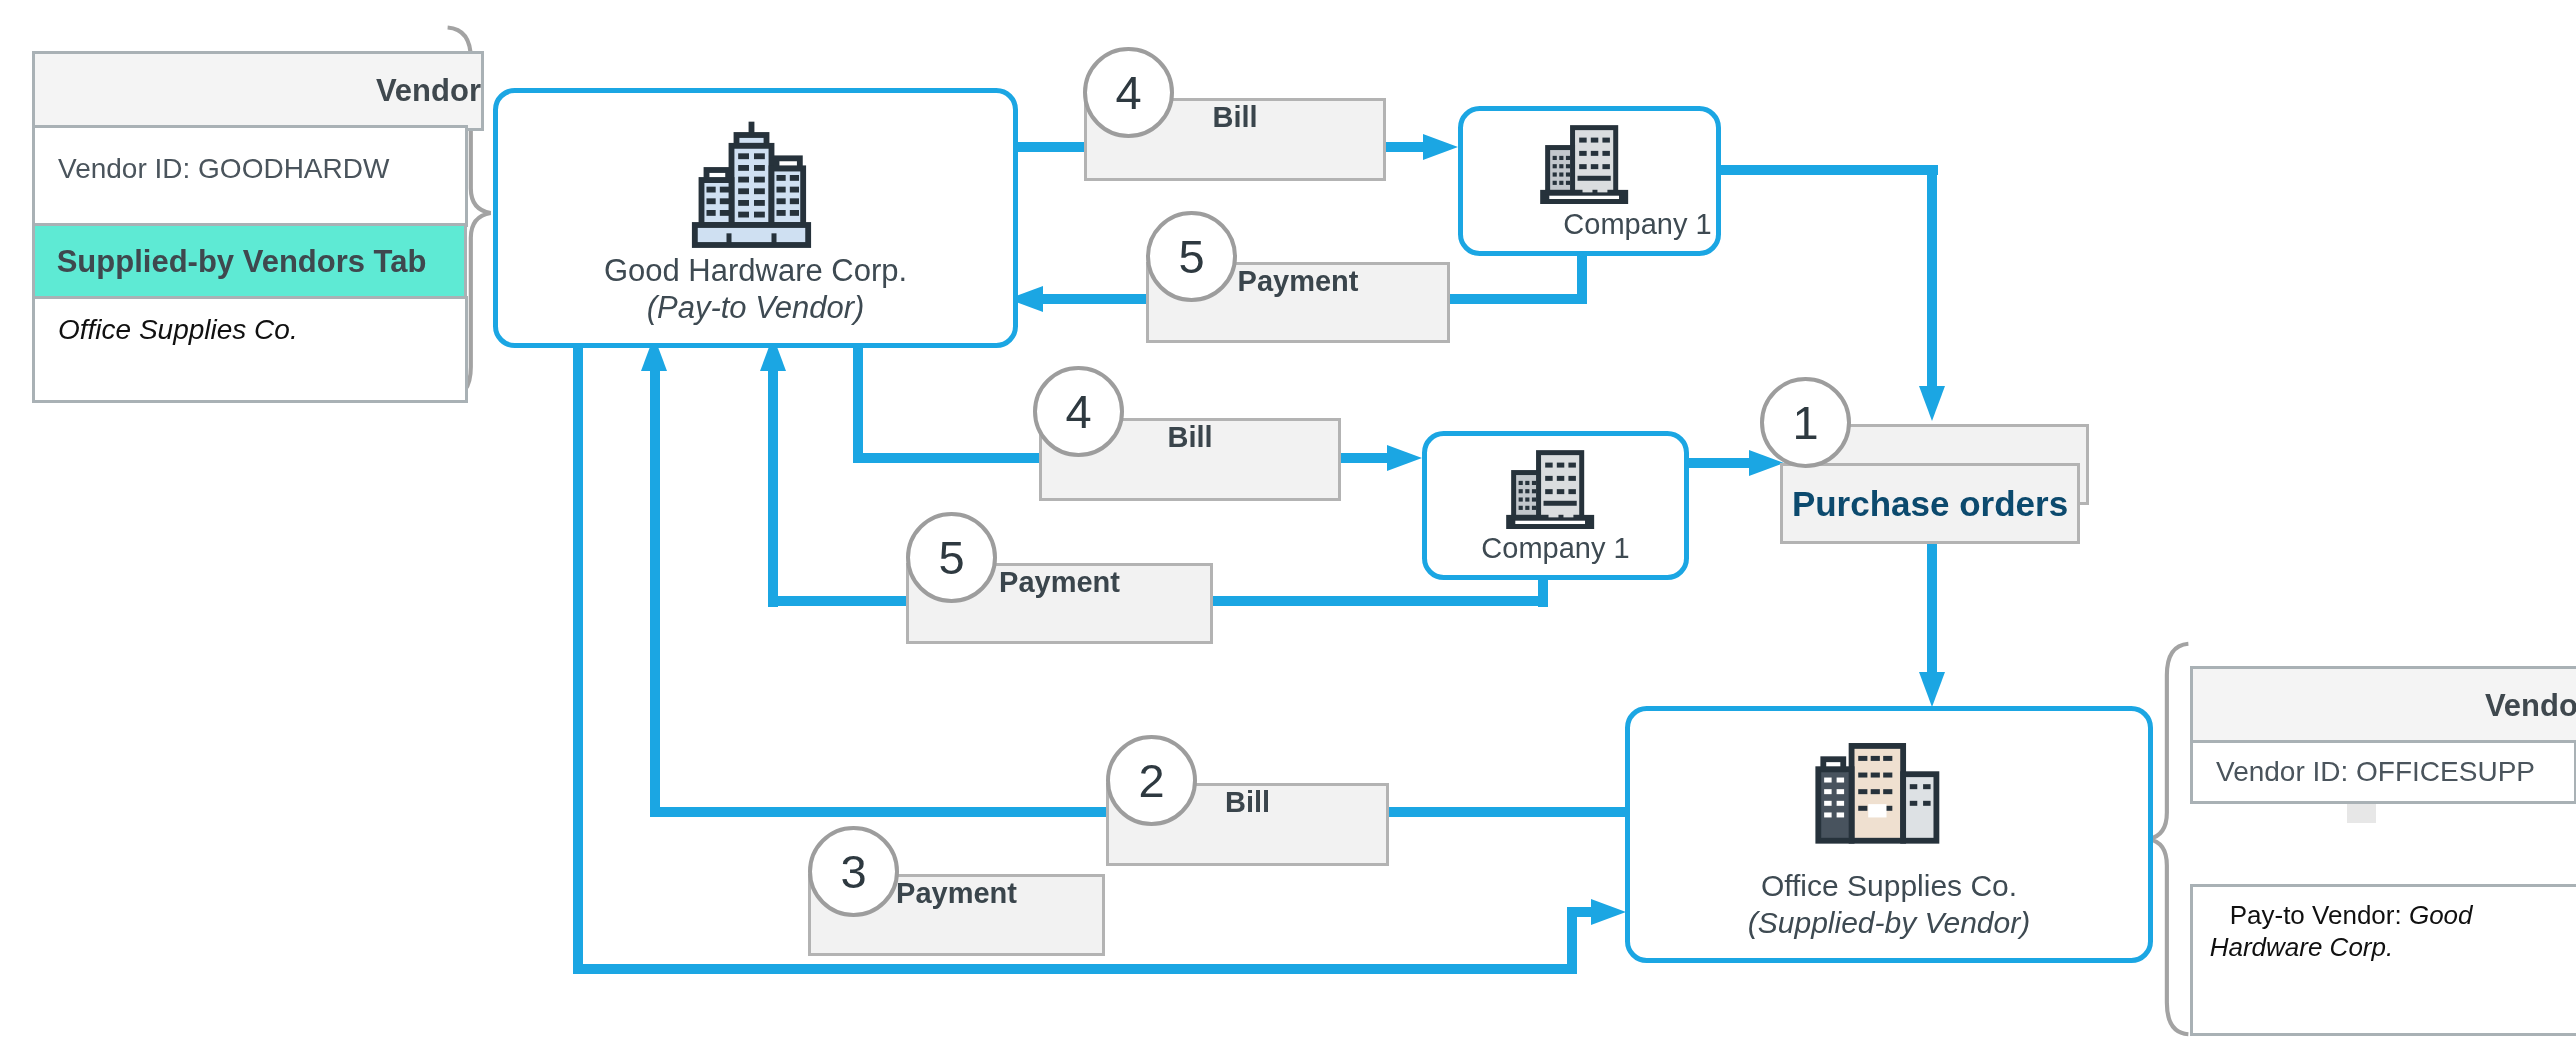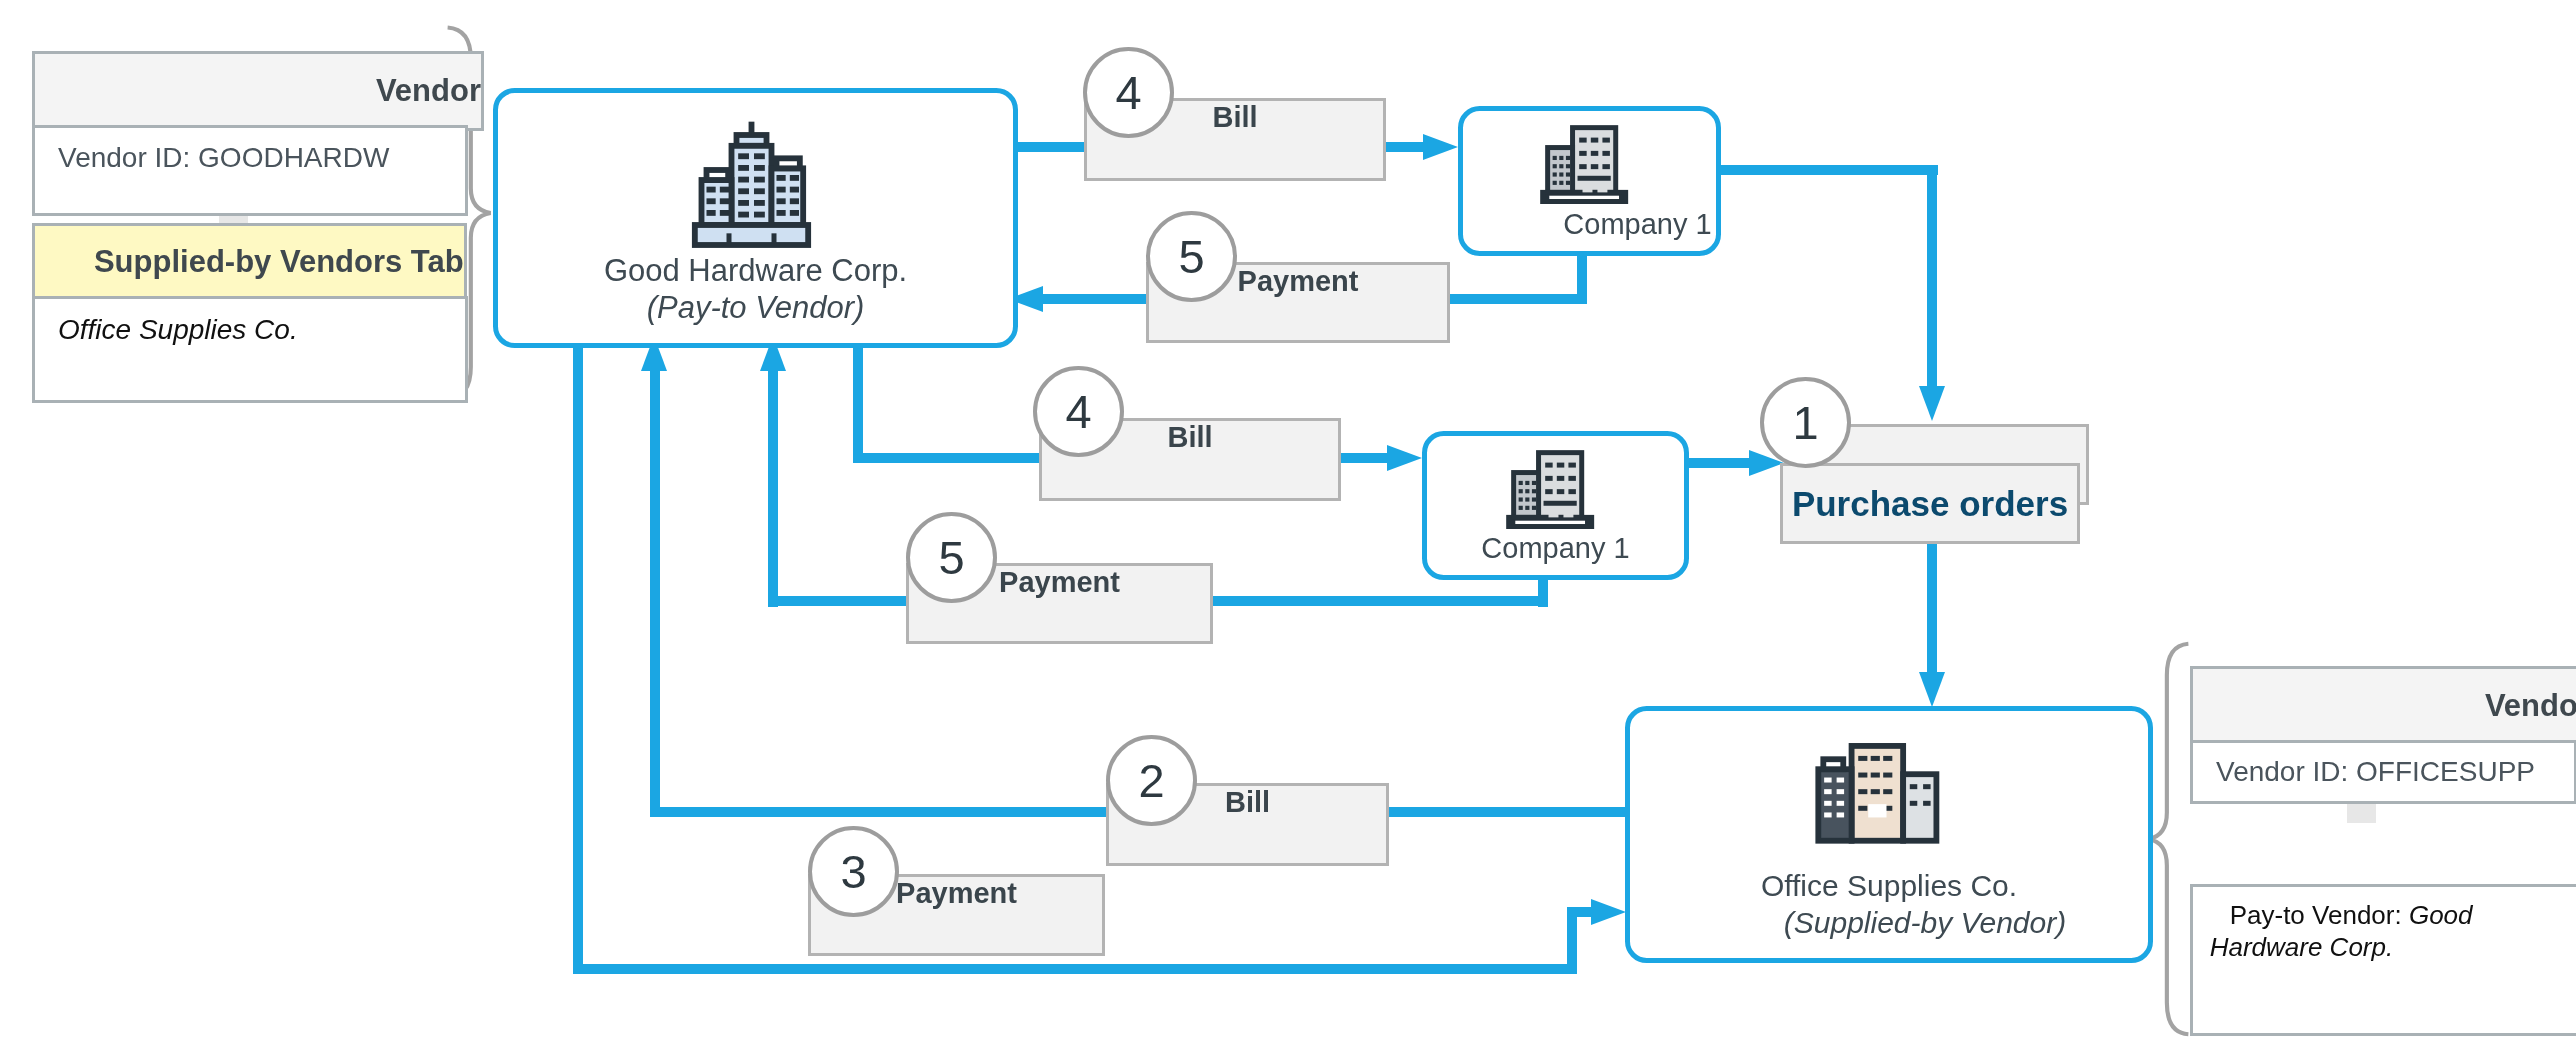--- a/index.html
+++ b/index.html
@@ -290,31 +290,31 @@
         <rect x="70" y="84" width="22" height="16"></rect>
       </g>
       <g fill="#26323B">
         <rect x="120" y="60" width="9" height="6"></rect>
           <rect x="136" y="60" width="9" height="6"></rect>
         <rect x="120" y="80" width="9" height="6"></rect>
           <rect x="136" y="80" width="9" height="6"></rect>
       </g>
     </svg>
     <div class="ntitle" style="top:158px;font-size:30px;">Office Supplies Co.</div>
-    <div class="nsub" style="top:195px;font-size:30px;padding-left:36px;">(Supplied-by Vendor)</div>
+    <div class="nsub" style="top:195px;font-size:30px;">(Supplied-by Vendor)</div>
   </div>
 
   <div class="trow thead" style="left:32px;top:51px;width:407px;height:74px;background:#F4F4F4;">
     <span>Vendor</span>
   </div>
-  <div class="trow tcell" style="left:32px;top:125px;width:407px;height:71px;align-items:flex-start;padding-top:14px;">
+  <div class="trow tcell" style="left:32px;top:125px;width:407px;height:71px;align-items:flex-start;padding-top:25px;">
     <span>Vendor ID: GOODHARDW</span>
   </div>
   <div class="tconn" style="left:219px;top:196px;width:29px;height:27.5px;"></div>
-  <div class="trow thead" style="left:32px;top:223px;width:407px;height:72px;background:#fef9c3;justify-content:flex-end;padding-left:21.7px;">
+  <div class="trow thead" style="left:32px;top:223px;width:407px;height:72px;background:#5eead4;justify-content:flex-start;padding-left:21.7px;">
     <span>Supplied-by Vendors Tab</span>
   </div>
   <div class="trow tcell" style="left:32px;top:296px;width:407px;height:86px;align-items:flex-start;padding-top:15px;font-style:italic;color:#101010;">
     <span>Office Supplies Co.</span>
   </div>
   <svg class="brace" style="left:441px;top:25px;" width="53" height="376" viewBox="0 0 64 452">
     <path d="M 8,2 Q 36,4 36,40 L 36,196 Q 36,222 60,226 Q 36,230 36,256 L 36,412 Q 36,448 8,450" fill="none" stroke="#A3A3A3" stroke-width="5"></path>
   </svg>
 
   <svg class="brace" style="left:2147px;top:641px;" width="48" height="396" viewBox="0 0 58 476">

